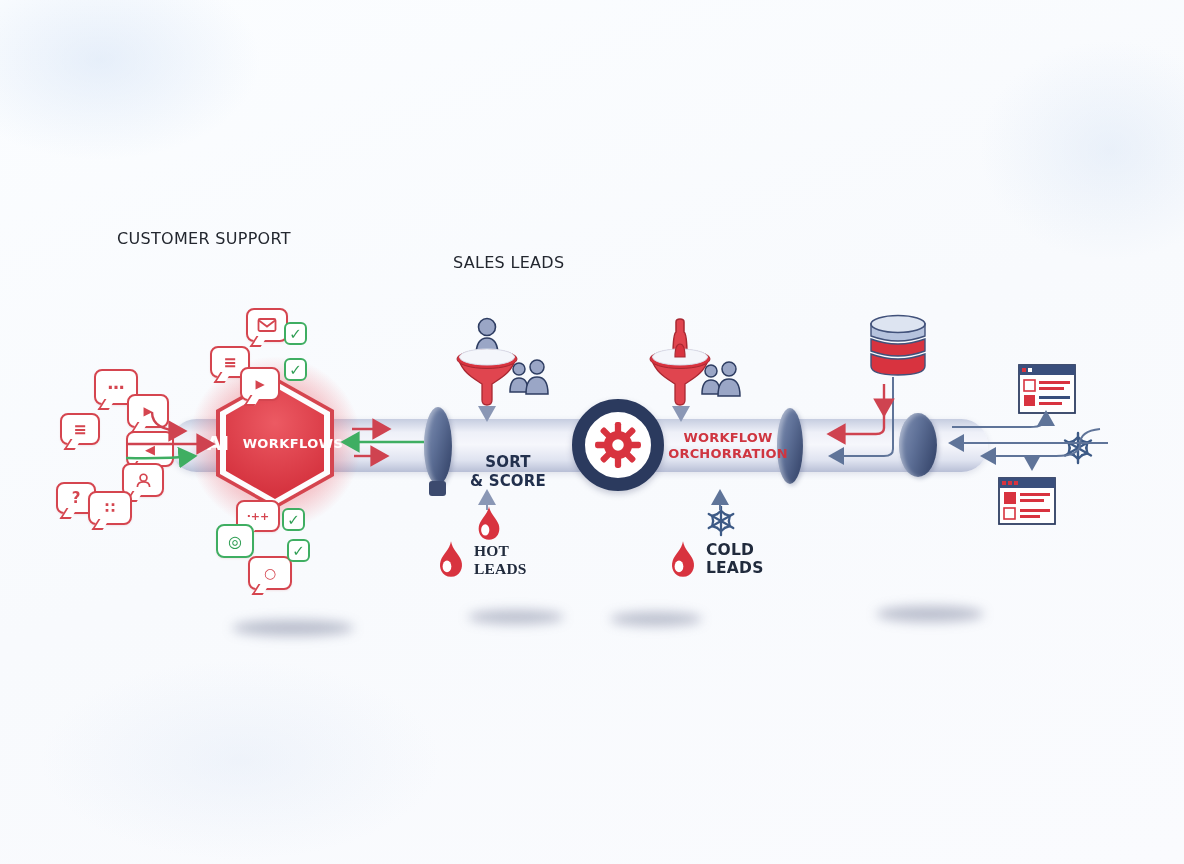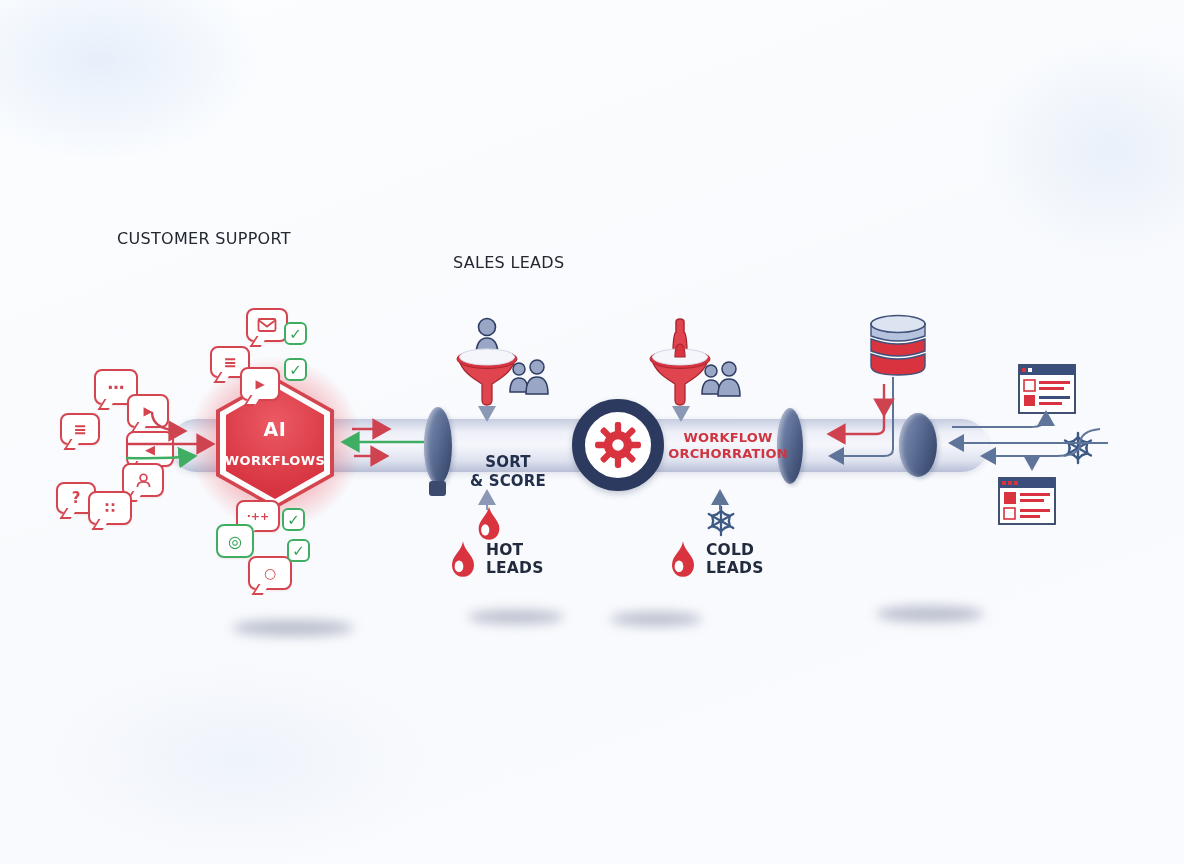--- a/index.html
+++ b/index.html
@@ -32,21 +32,21 @@
 
   
   .hexglow{position:absolute;left:158px;top:326px;width:234px;height:234px;
     background:radial-gradient(closest-side,rgba(236,68,78,.55),rgba(236,68,78,.25) 52%,rgba(236,68,78,0) 74%);}
   .hex{position:absolute;clip-path:polygon(50% 0%,100% 25%,100% 75%,50% 100%,0% 75%,0% 25%);}
   .hex.outer{left:216px;top:377px;width:118px;height:132px;background:#d5454f;}
   .hex.mid{left:220px;top:381px;width:110px;height:124px;background:#fdfdfe;}
   .hex.inner{left:226px;top:387px;width:98px;height:112px;
     background:radial-gradient(circle at 50% 32%,#ec5a63 0%,#d63440 75%);}
   .hextext{position:absolute;left:216px;top:377px;width:118px;height:132px;display:flex;
-    flex-direction:column;align-items:center;justify-content:center;color:#fff;gap:13px;}
+    flex-direction:row;align-items:center;justify-content:center;color:#fff;gap:13px;}
   .hextext .t1{font-size:19px;font-weight:700;letter-spacing:.5px;}
   .hextext .t2{font-size:13px;font-weight:700;letter-spacing:.4px;}
 
   
   .bubble{position:absolute;background:#fff;border:2px solid #d5454f;border-radius:8px;
     color:#d5454f;display:flex;align-items:center;justify-content:center;font-weight:700;
     box-shadow:0 1px 2px rgba(200,70,80,.12);}
   .bubble::after{content:"";position:absolute;bottom:-7px;left:5px;width:9px;height:9px;
     background:#fff;border-left:2px solid #d5454f;border-bottom:2px solid #d5454f;
     transform:skewX(-32deg);}
@@ -213,21 +213,21 @@
     <circle cx="13" cy="13" r="6" fill="#9aa6c6" stroke="#2e3d62" stroke-width="1.5"></circle>
     <path d="M4 36 Q4 22 13 22 Q22 22 22 36 Z" fill="#9aa6c6" stroke="#2e3d62" stroke-width="1.5"></path>
     <circle cx="31" cy="11" r="7" fill="#9aa6c6" stroke="#2e3d62" stroke-width="1.5"></circle>
     <path d="M20 38 Q20 21 31 21 Q42 21 42 38 Z" fill="#9aa6c6" stroke="#2e3d62" stroke-width="1.5"></path>
   </svg>
 
   <svg class="abs" style="left:475px;top:505px;" width="28" height="37" viewBox="0 0 26 34">
     <path d="M13 1 C14 8 20 12 22 18 C24 24 21 32 13 32 C5 32 2 24 4 18 C6 12 12 8 13 1 Z" fill="#d8333f"></path>
     <ellipse cx="9.5" cy="23" rx="3.8" ry="5.2" fill="#fff"></ellipse>
   </svg>
-  <div class="leadlabel" style="left:448px;top:540px;">
+  <div class="leadlabel" style="left:436px;top:540px;font-family:Liberation Serif, serif;">
     <svg width="30" height="39" viewBox="0 0 26 34">
       <path d="M13 1 C14 8 20 12 22 18 C24 24 21 32 13 32 C5 32 2 24 4 18 C6 12 12 8 13 1 Z" fill="#d8333f"></path>
       <ellipse cx="9.5" cy="23" rx="3.8" ry="5.2" fill="#fff"></ellipse>
     </svg>
     <div class="txt">
       <div>HOT</div>
       <div>LEADS</div>
     </div>
   </div>
 

